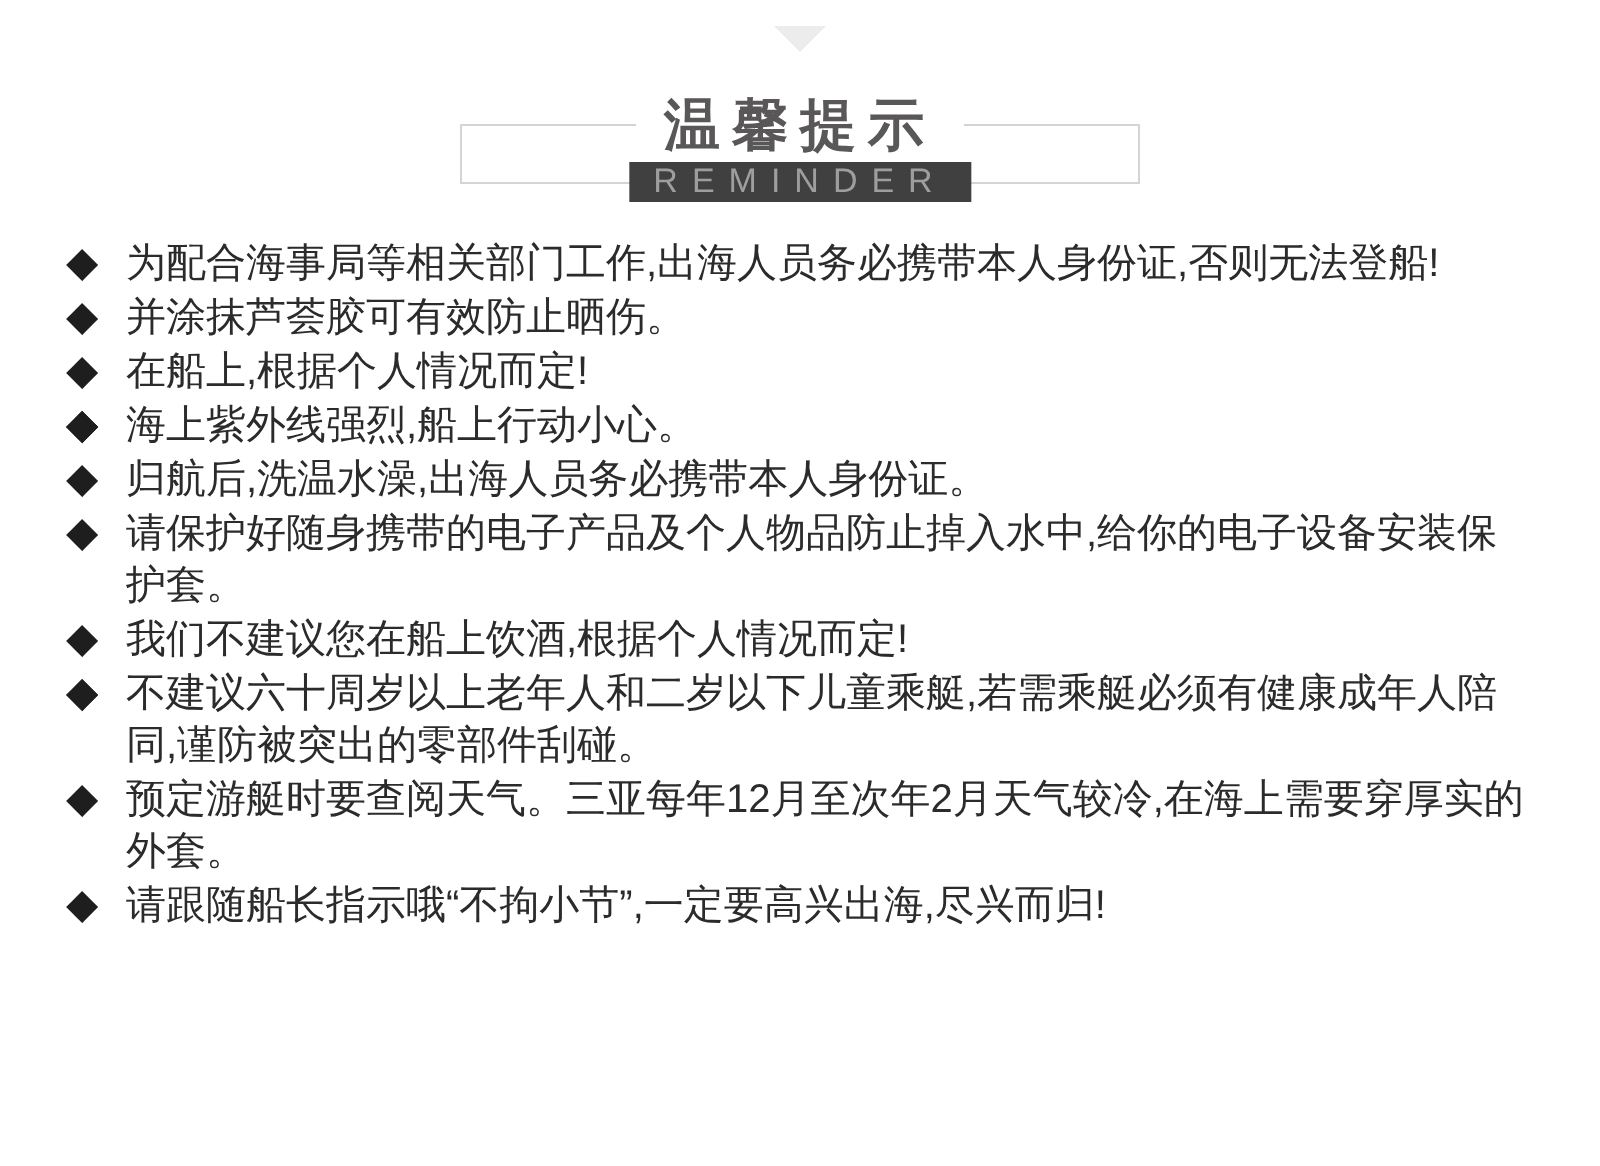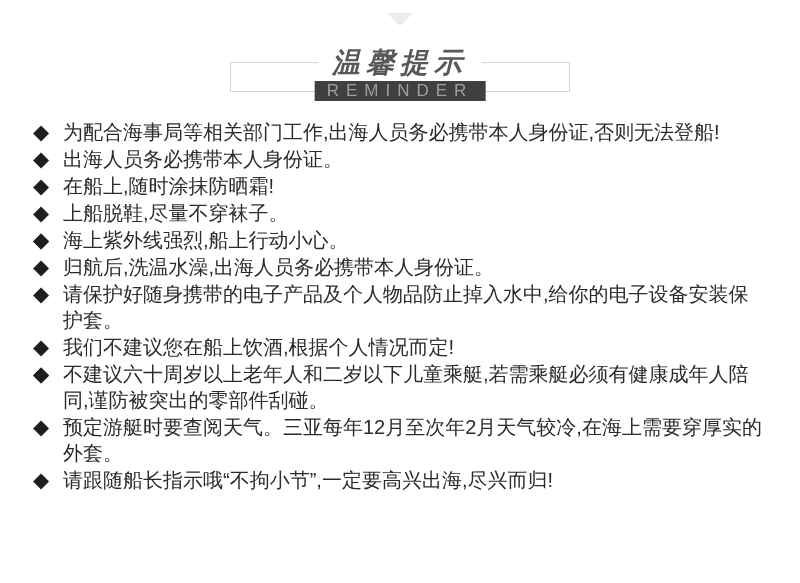--- a/index.html
+++ b/index.html
@@ -37,21 +37,20 @@
     top: 0;
     left: 50%;
     transform: translate(-50%, -50%);
     background: #ffffff;
     padding: 0 14px;
     white-space: nowrap;
     font-size: 28px;
     font-weight: bold;
     letter-spacing: 6px;
     color: #595757;
-    font-style: italic;
   }
   .subtitle {
     position: absolute;
     bottom: 0;
     left: 50%;
     transform: translate(-50%, 50%);
     background: #404040;
     padding: 0 12px;
     white-space: nowrap;
     font-size: 17px;
@@ -95,31 +94,30 @@
   </div>
 
   <ul class="reminders">
     <li>
       <span class="bullet">◆</span>
       <span class="item-text">为配合海事局等相关部门工作,出海人员务必携带本人身份证,否则无法登船!</span>
     </li>
 
     <li>
       <span class="bullet">◆</span>
-      <span class="item-text">出海人员务必携带本人身份证。</span>
+      <span class="item-text">并涂抹芦荟胶可有效防止晒伤。</span>
     </li>
 
     <li>
       <span class="bullet">◆</span>
-      <span class="item-text">在船上,随时涂抹防晒霜!</span>
+      <span class="item-text">在船上,根据个人情况而定!</span>
     </li>
 
     <li>
       <span class="bullet">◆</span>
-      <span class="item-text">上船脱鞋,尽量不穿袜子。</span>
     </li>
 
     <li>
       <span class="bullet">◆</span>
     </li>
 
     <li>
       <span class="bullet">◆</span>
       <span class="item-text">海上紫外线强烈,船上行动小心。</span>
     </li>

